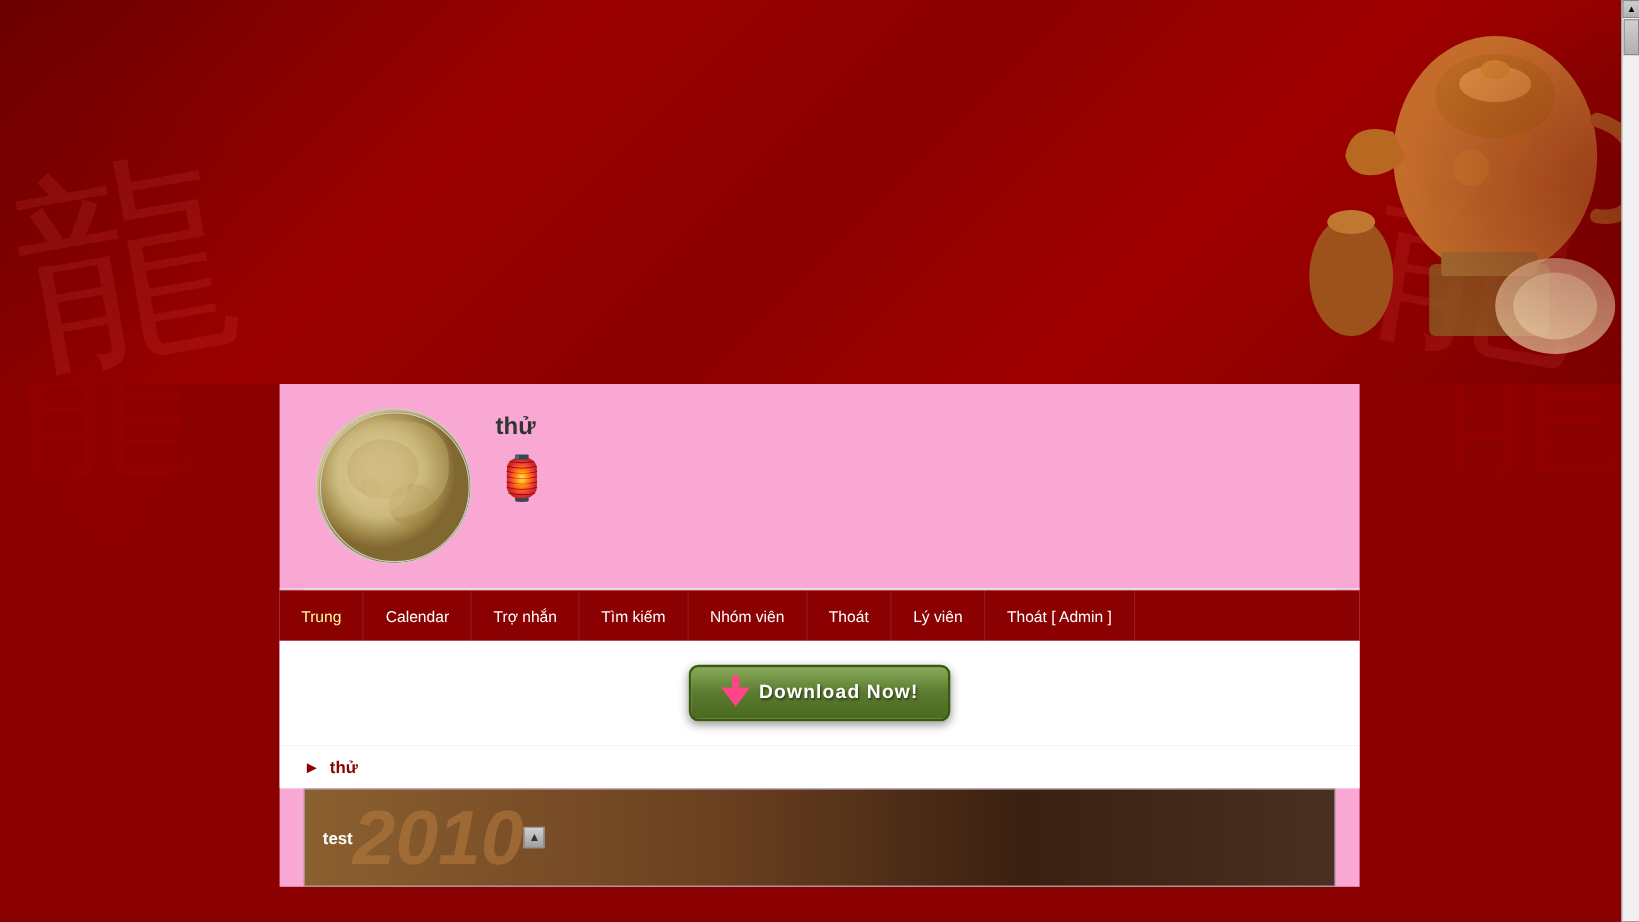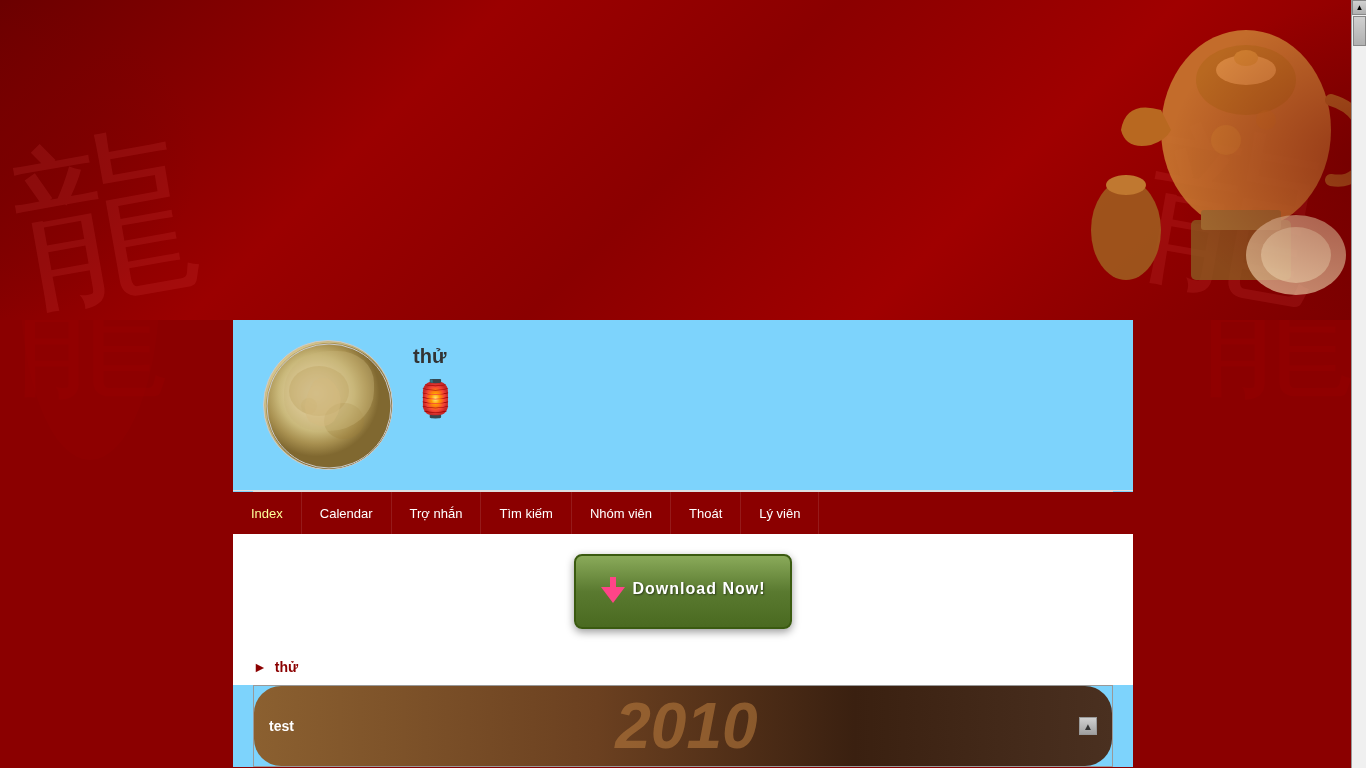--- a/index.html
+++ b/index.html
@@ -77,21 +77,21 @@
       font-style: italic;
       letter-spacing: 4px;
       margin-top: 5px;
       text-shadow: 1px 1px 3px rgba(0,0,0,0.4);
     }
 
     
     #main-container {
       width: 900px;
       margin: 0 auto;
-      background: #7dd3fc;
+      background: #f9a8d4;
       min-height: 400px;
       position: relative;
     }
 
     
     #profile-area {
       display: flex;
       align-items: flex-start;
       padding: 20px 30px;
       gap: 20px;
@@ -174,22 +174,23 @@
       display: flex;
       justify-content: center;
       padding: 20px 0;
       background: #fff;
     }
 
     .download-btn {
       background: linear-gradient(to bottom, #8aaa5a 0%, #5a7a30 50%, #4a6a20 100%);
       border: 2px solid #3a5a10;
       border-radius: 8px;
-      padding: 24px 25px;
-      display: flex;
+      padding: 10px 25px;
+      display: flex;
+      align-items: center;
       gap: 8px;
       cursor: pointer;
       box-shadow: 0 3px 8px rgba(0,0,0,0.4);
     }
 
     .download-icon {
       display: flex;
       flex-direction: column;
       align-items: center;
     }
@@ -242,22 +243,20 @@
     #test-section {
       margin: 0 20px;
       border: 1px solid #999;
     }
 
     .test-header {
       background: linear-gradient(to right, #8b6030 0%, #6b4020 40%, #3a2010 70%, #4a3020 100%);
       padding: 8px 15px;
       display: flex;
       align-items: center;
-      justify-content: space-between;
-      border-radius: 27px;
     }
 
     .test-title {
       color: #ffffff;
       font-size: 14px;
       font-weight: bold;
     }
 
     .year-text {
       color: rgba(180,120,60,0.6);
@@ -426,27 +425,28 @@
 
     <div class="profile-info">
       <div class="profile-name">thử</div>
       <div class="lantern-icon">🏮</div>
     </div>
   </div>
 
   <hr class="divider-line">
 
   <nav id="navbar">
-    <a class="nav-item active" href="#">Index</a>
+    <a class="nav-item active" href="#">Trung</a>
     <a class="nav-item" href="#">Calendar</a>
     <a class="nav-item" href="#">Trợ nhắn</a>
     <a class="nav-item" href="#">Tìm kiếm</a>
     <a class="nav-item" href="#">Nhóm viên</a>
     <a class="nav-item" href="#">Thoát</a>
     <a class="nav-item" href="#">Lý viên</a>
+    <a class="nav-item" href="#">Thoát [ Admin ]</a>
   </nav>
 
   <div id="download-area">
     <button class="download-btn">
       <div class="download-icon">
         <div class="download-stem"></div>
         <div class="download-arrow"></div>
       </div>
       <span class="download-text">Download Now!</span>
     </button>

